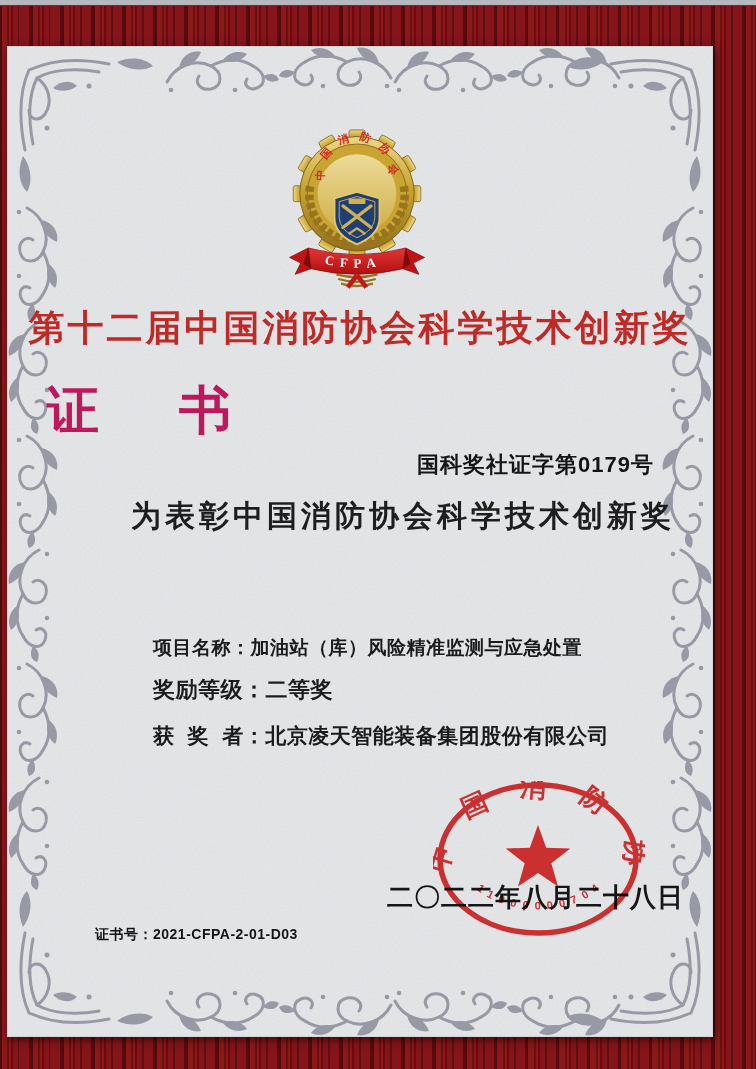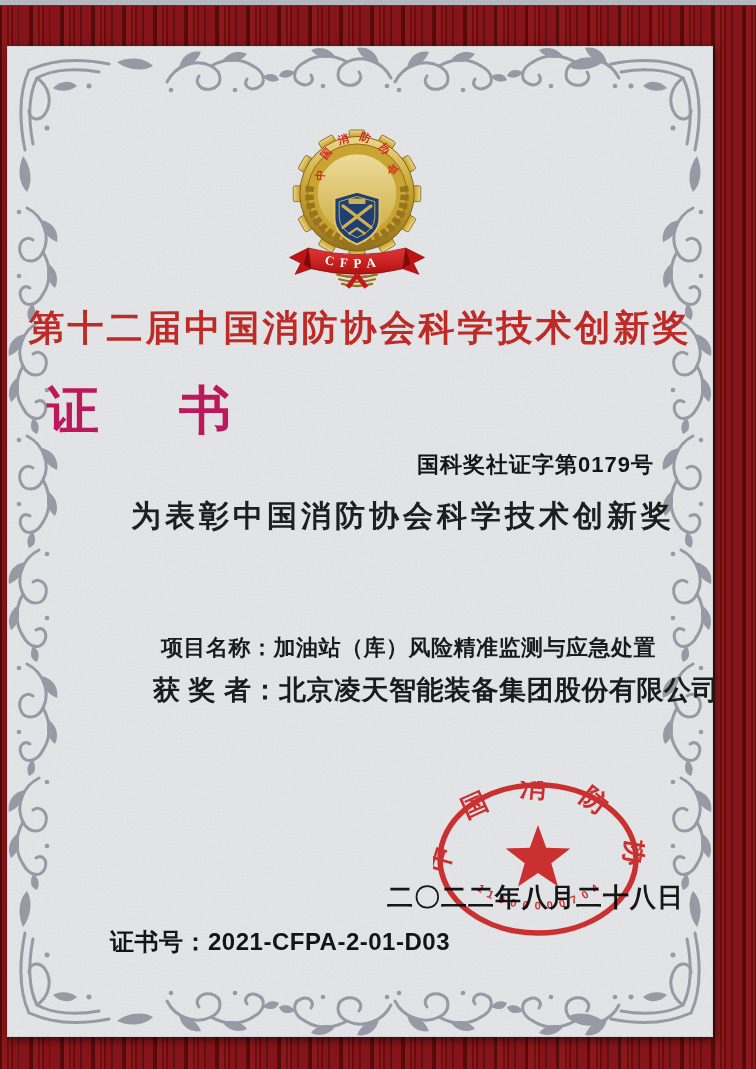--- a/index.html
+++ b/index.html
@@ -45,34 +45,34 @@
   }
   .citation{
     position:absolute;left:68px;top:446px;width:600px;
     font-family:Liberation Sans, sans-serif;font-weight:600;
     font-size:30px;letter-spacing:4px;line-height:48px;color:#1e1e1e;
   }
   .citation .l1{padding-left:56px;white-space:nowrap;}
   .citation .l2{white-space:nowrap;}
 
   .fields{position:absolute;left:146px;top:582px;width:520px;font-weight:bold;color:#1b1b1b;}
-  .field-project{font-size:22px;letter-spacing:.5px;line-height:40px;
-    padding-left:95px;text-indent:-95px;margin:0 0 2px 8px;}
+  .field-project{font-size:19px;letter-spacing:.5px;line-height:40px;
+    padding-left:95px;text-indent:-95px;margin:0 0 2px 0;}
   .field-grade{font-size:22px;letter-spacing:.5px;line-height:40px;margin:0 0 8px 0;white-space:nowrap;}
-  .field-winner{font-size:27px;letter-spacing:.5px;line-height:40px;white-space:nowrap;}
+  .field-winner{font-size:21px;letter-spacing:.5px;line-height:40px;white-space:nowrap;font-family:Liberation Mono, monospace;}
 
   .issue-date{
     position:absolute;left:380px;top:834px;z-index:4;
     font-family:"Liberation Serif", serif;font-weight:bold;
     font-size:26px;letter-spacing:1px;color:#161616;white-space:nowrap;
   }
   .seal{position:absolute;left:426px;top:735px;z-index:5;mix-blend-mode:multiply;opacity:.92;}
   .cert-no{
     position:absolute;left:88px;top:880px;z-index:4;
-    font-weight:bold;font-size:24px;letter-spacing:.5px;color:#141414;white-space:nowrap;margin-left:15px;
+    font-weight:bold;font-size:14px;letter-spacing:.5px;color:#141414;white-space:nowrap;
   }
 </style>
 </head>
 <body>
 
 <div class="scan-strip"></div>
 
 <div class="paper">
 
   <svg class="paper-noise" width="706" height="991" viewBox="0 0 706 991" preserveAspectRatio="none">
@@ -213,20 +213,21 @@
     <div class="award-name">第十二届中国消防协会科学技术创新奖</div>
     <div class="doc-title">证　书</div>
     <div class="serial">国科奖社证字第0179号</div>
 
     <div class="citation">
       <div class="l1">为表彰中国消防协会科学技术创新奖</div>
     </div>
 
     <div class="fields">
       <div class="field-project"><span>项目名称：</span><span>加油站（库）风险精准监测与应急处置</span><br></div>
+      <div class="field-grade"><span>奖励等级：</span><span>二等奖</span></div>
       <div class="field-winner"><span>获 奖 者：</span><span>北京凌天智能装备集团股份有限公司</span></div>
     </div>
 
     <div class="issue-date">二〇二二年八月二十八日</div>
 
     <svg class="seal" width="212" height="158" viewBox="0 0 212 158">
       <defs>
         <path id="sealArc" d="M 24 99 A 86 62 0 1 1 186 99" fill="none"></path>
         <path id="sealNum" d="M 35 100 A 80 55 0 0 0 175 100" fill="none"></path>
       </defs>

